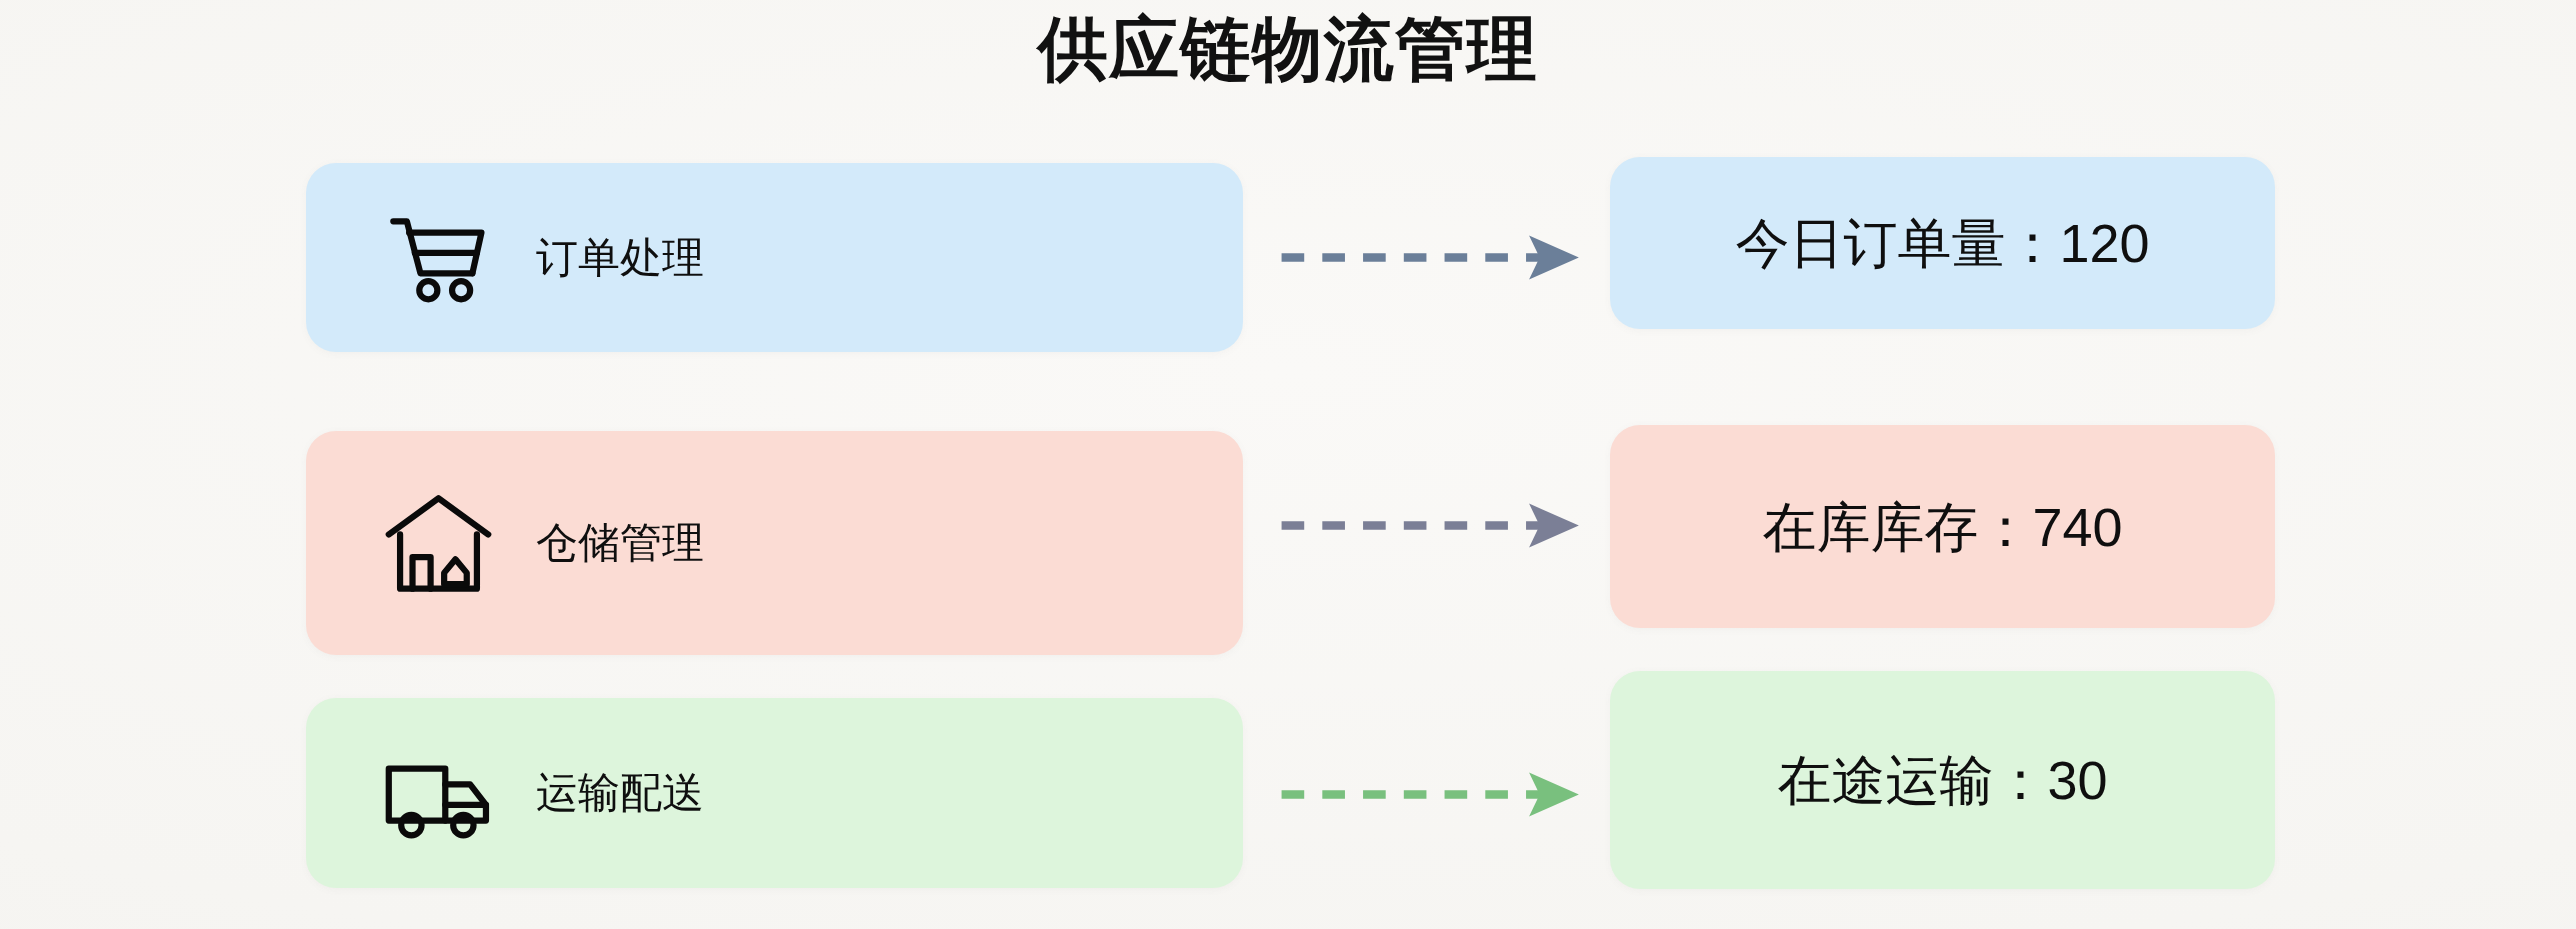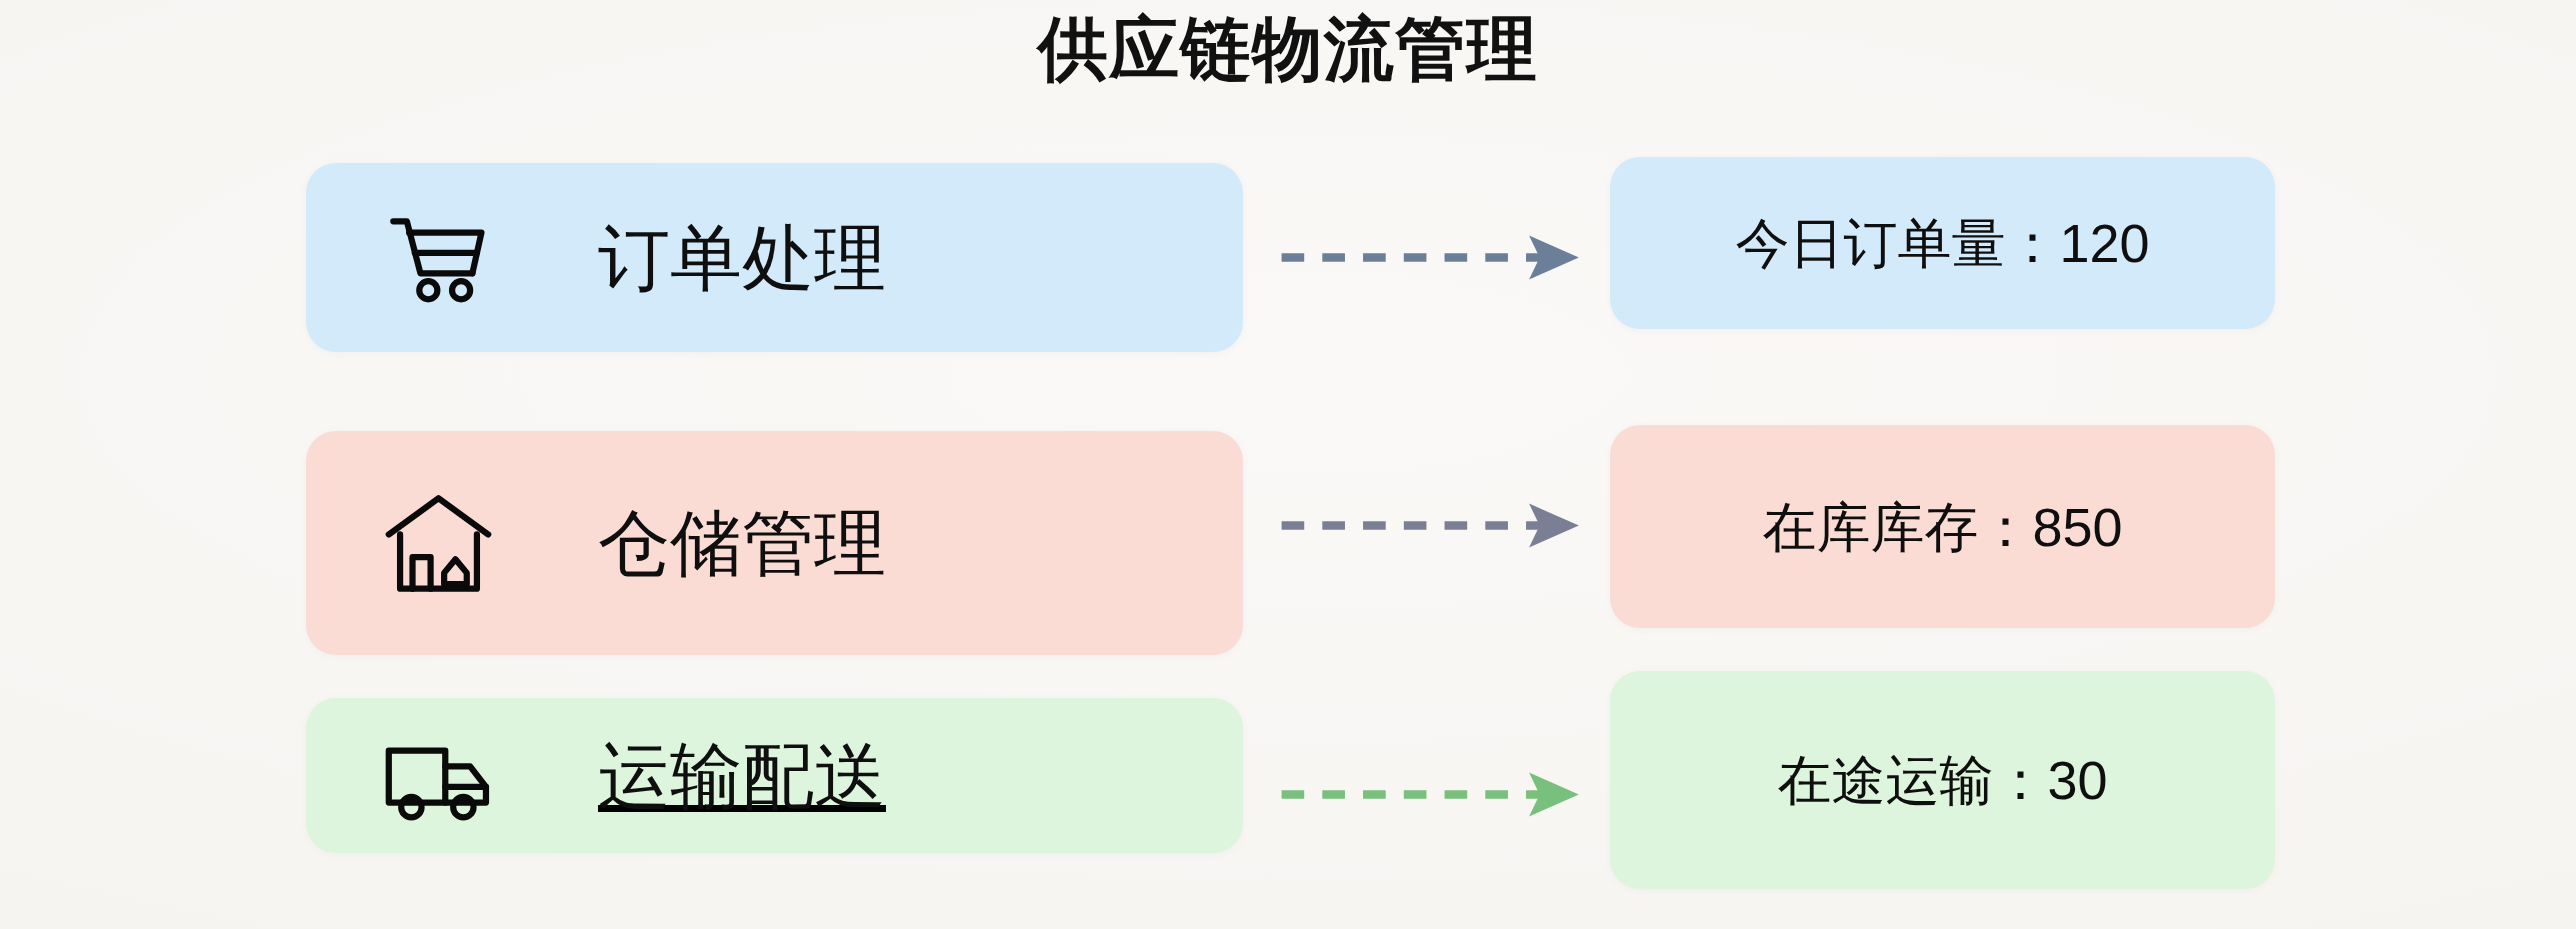--- a/index.html
+++ b/index.html
@@ -71,43 +71,43 @@
   .card-right {
     left: 1610px;
     width: 665px;
     justify-content: center;
   }
 
   .r1 .card-left  { top: 0px;  height: 189px; }
   .r1 .card-right { top: -6px; height: 172px; }
   .r2 .card-left  { top: 0px;  height: 224px; }
   .r2 .card-right { top: -6px; height: 203px; }
-  .r3 .card-left  { top: 27px; height: 155px; text-decoration: underline; }
+  .r3 .card-left  { top: 27px; height: 190px; }
   .r3 .card-right { top: 0px;  height: 218px; text-align: right; }
 
   .c-blue  { background: #d3eafa; }
   .c-pink  { background: #fbdcd4; }
   .c-green { background: #ddf5dc; }
 
   .card-icon {
     width: 113px;
     height: 113px;
     flex: 0 0 113px;
     display: flex;
     align-items: center;
     justify-content: center;
   }
   .card-icon svg {
     width: 113px;
     height: 113px;
     display: block;
   }
   .card-label {
-    margin-left: 103px;
-    font-size: 72px;
+    margin-left: 41px;
+    font-size: 42px;
     font-weight: 400;
     color: #0f0f0f;
     line-height: 1;
     white-space: nowrap;
   }
   .metric-label {
     font-size: 54px;
     font-weight: 400;
     color: #0f0f0f;
     line-height: 1;
@@ -177,21 +177,21 @@
     </div>
 
     <div class="arrow">
       <svg viewBox="0 0 420 110">
         <line x1="6" y1="55" x2="352" y2="55" stroke="#7b7f96" stroke-width="11" stroke-dasharray="30 24" stroke-linecap="butt"></line>
         <path d="M334 26 L400 55 L334 84 L348 55 Z" fill="#7b7f96"></path>
       </svg>
     </div>
 
     <div class="card card-right c-pink">
-      <span class="metric-label">在库库存：850</span>
+      <span class="metric-label">在库库存：740</span>
     </div>
   </div>
 
   <div class="row row-3 r3">
 
     <div class="card card-left c-green">
       <span class="card-icon">
         <svg viewBox="0 0 100 100" fill="none" stroke="#0a0a0a" stroke-width="5.5" stroke-linecap="round" stroke-linejoin="round">
           <path d="M6 28 H56 V74 H6 Z"></path>
           <path d="M56 42 H78 L92 60 V74 H56"></path>

